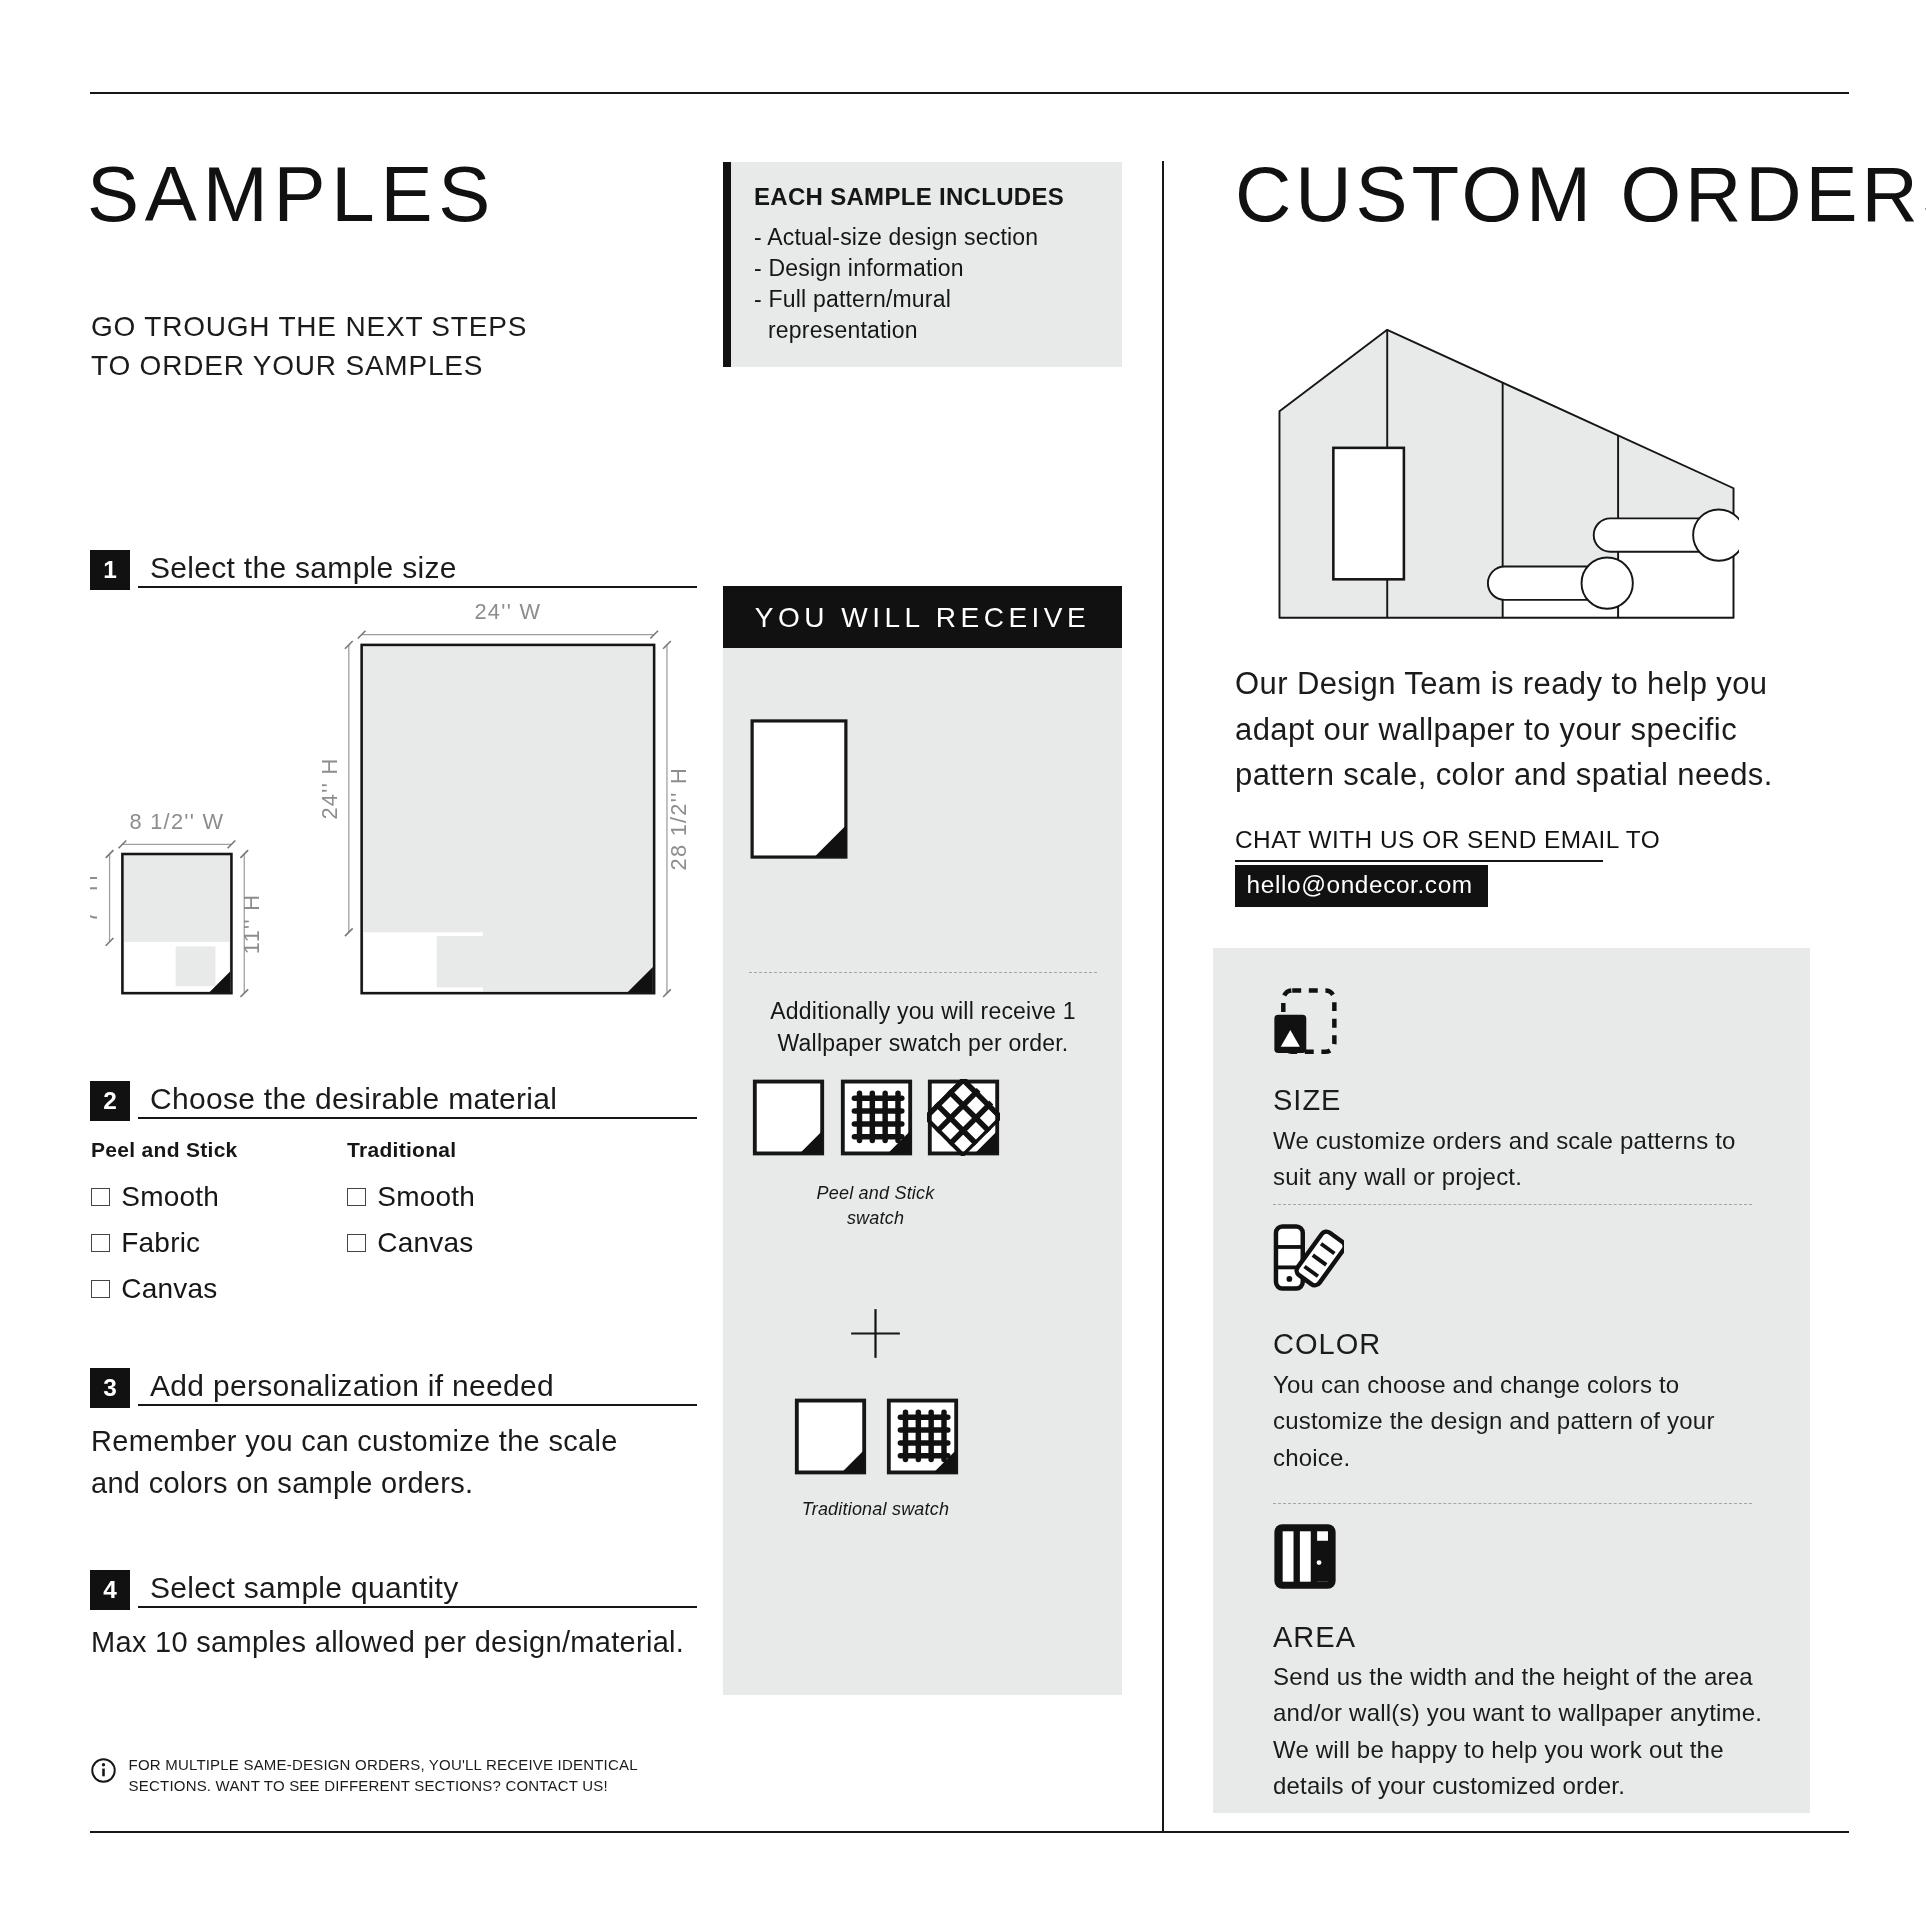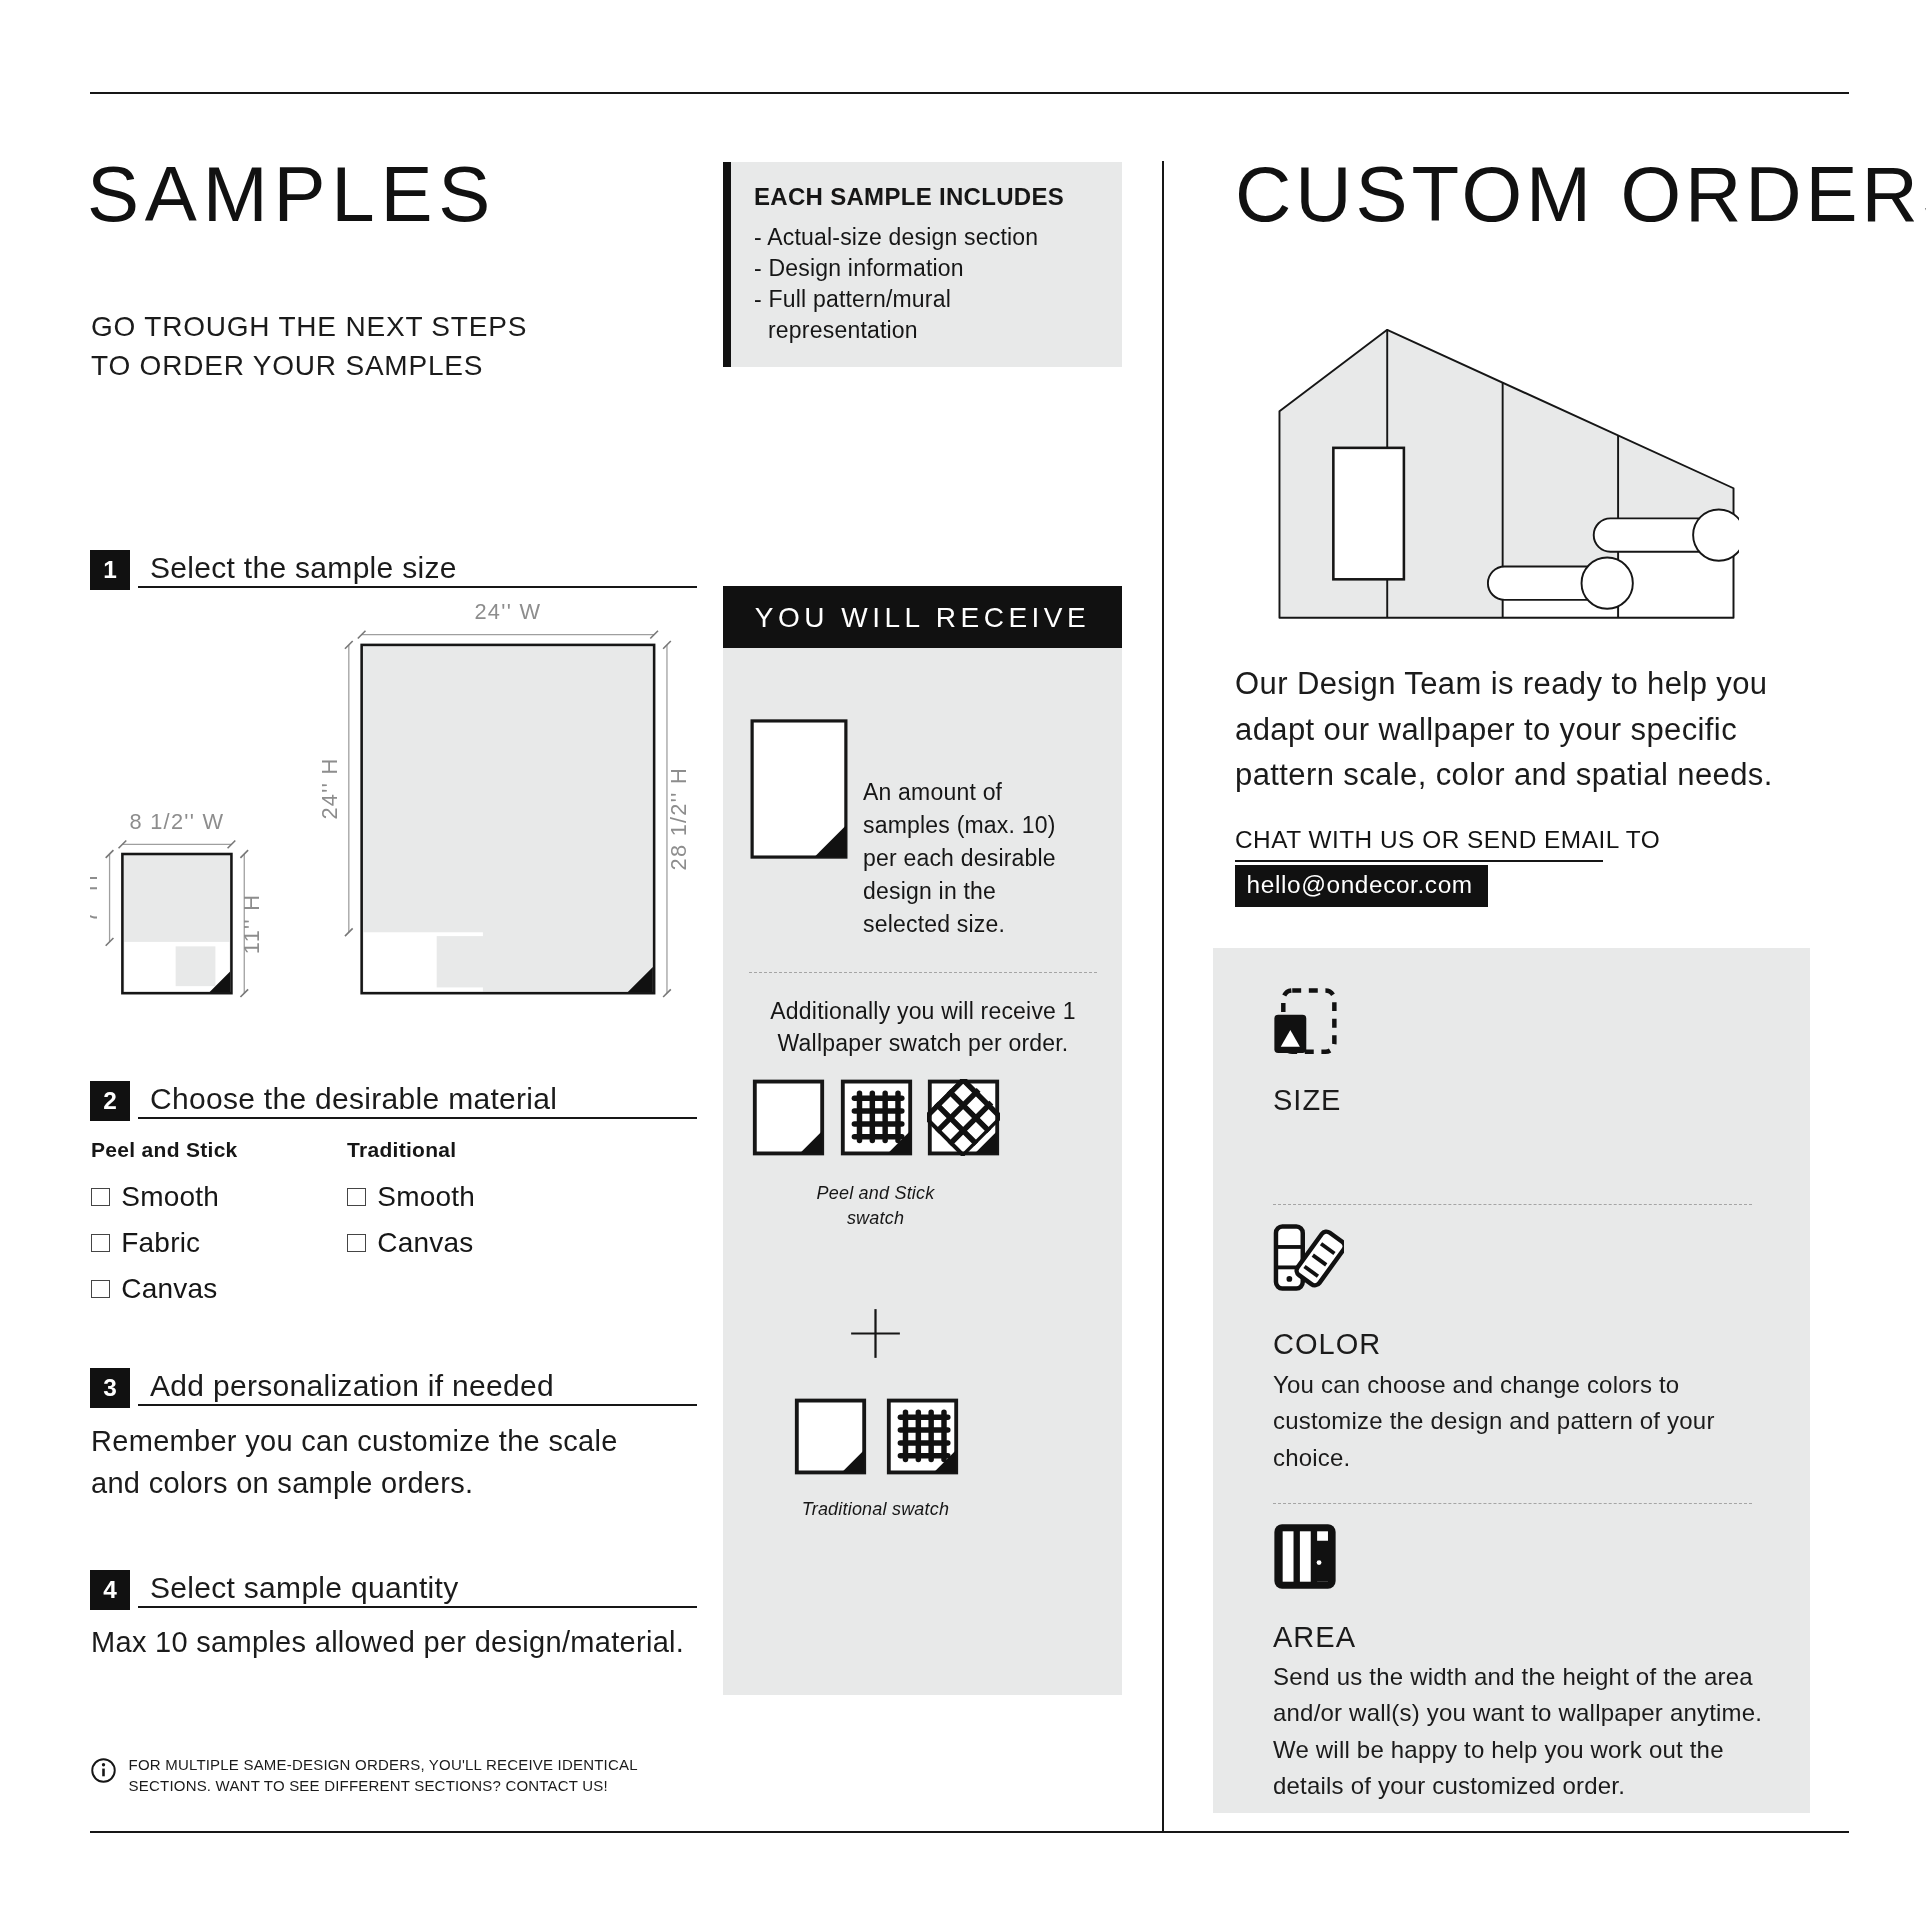--- a/index.html
+++ b/index.html
@@ -195,21 +195,20 @@
   <div class="abs banner" style="left:723px;top:586px;">
     <div class="banner-text">YOU WILL RECEIVE</div>
   </div>
 
   <div class="abs mid-panel" style="left:723px;top:648px;">
 
     <svg class="abs" style="left:27px;top:71px;" width="98" height="140" viewBox="0 0 152 218">
       <rect x="3" y="3" width="146" height="212" fill="#ffffff" stroke="#161616" stroke-width="5"></rect>
       <polygon points="100,215 149,215 149,166" fill="#111"></polygon>
     </svg>
-    <div class="abs receive-text" style="left:140px;top:128px;width:212px;">An amount of samples (max. 10) per each desirable design in the selected size.</div>
 
     <div class="abs dashed-h" style="left:26px;top:324px;width:348px;"></div>
 
     <div class="abs center-text" style="left:33px;top:347px;width:334px;font-size:23px;line-height:1.4;letter-spacing:0.2px;">Additionally you will receive 1 Wallpaper swatch per order.</div>
 
     <div class="abs swatch-row" style="left:27px;top:431px;width:252px;gap:14.8px;">
       <svg width="73" height="77" viewBox="0 0 113 120">
         <rect x="4" y="4" width="105" height="112" fill="#ffffff" stroke="#161616" stroke-width="6"></rect>
         <polygon points="74,116 109,116 109,81" fill="#111"></polygon>
       </svg>
@@ -305,20 +304,21 @@
   </div>
 
   <div class="abs right-panel" style="left:1213px;top:948px;">
 
     <svg class="abs" style="left:60px;top:40px;" width="64" height="67" viewBox="0 0 100 105">
       <rect x="16" y="4" width="80" height="96" rx="14" fill="none" stroke="#111" stroke-width="7" stroke-dasharray="14 12"></rect>
       <rect x="2" y="42" width="50" height="60" rx="6" fill="#111"></rect>
       <polygon points="12,92 27,66 42,92" fill="#ffffff"></polygon>
     </svg>
     <div class="abs feat-heading" style="left:60px;top:136px;">SIZE</div>
+    <div class="abs feat-text" style="left:60px;top:175px;width:475px;">We customize orders and scale patterns to suit any wall or project.</div>
     <div class="abs dashed-h" style="left:60px;top:256px;width:479px;"></div>
 
     <svg class="abs" style="left:60px;top:276px;" width="71" height="67" viewBox="0 0 110 105">
       <rect x="4" y="4" width="42" height="97" rx="10" fill="#ffffff" stroke="#111" stroke-width="7"></rect>
       <line x1="4" y1="36" x2="46" y2="36" stroke="#111" stroke-width="6"></line>
       <line x1="4" y1="68" x2="46" y2="68" stroke="#111" stroke-width="6"></line>
       <circle cx="25" cy="86" r="4.5" fill="#111"></circle>
       <g transform="rotate(36 72 55)">
         <rect x="52" y="12" width="42" height="82" rx="9" fill="#ffffff" stroke="#111" stroke-width="7"></rect>
         <line x1="60" y1="34" x2="86" y2="34" stroke="#111" stroke-width="6"></line>

